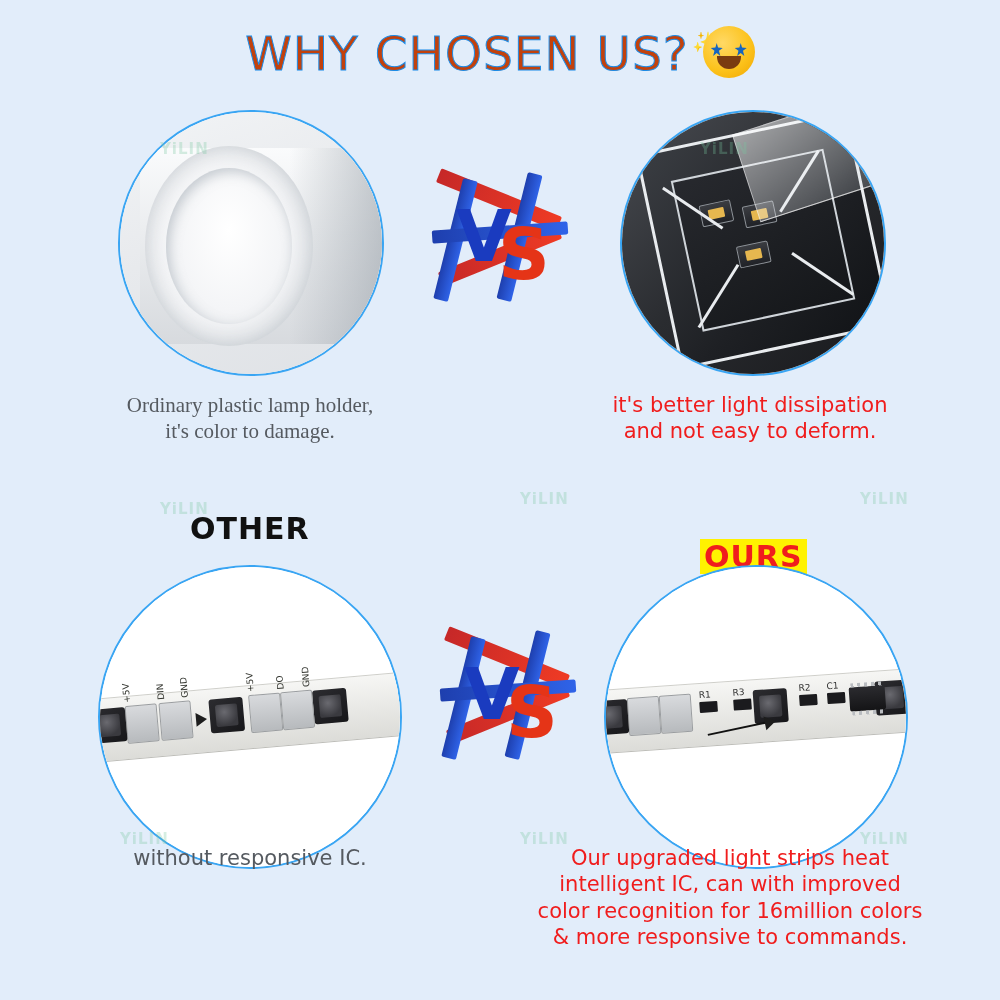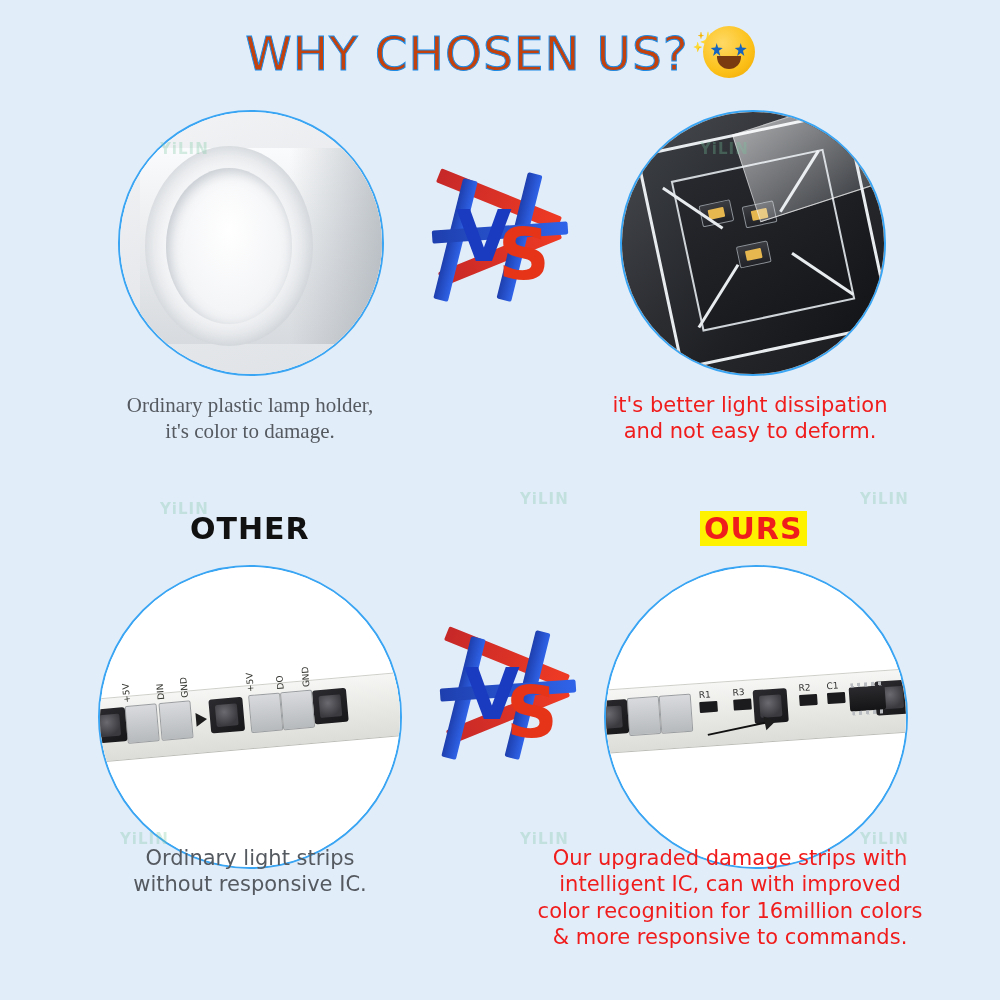--- a/index.html
+++ b/index.html
@@ -341,21 +341,21 @@
     top: 511px;
     font-family: "DejaVu Sans", sans-serif;
     font-weight: bold;
     font-size: 30px;
     color: #111;
     letter-spacing: 1px;
   }
   .label-ours {
     position: absolute;
     left: 700px;
-    top: 511px;
+    top: 539px;
     font-family: "DejaVu Sans", sans-serif;
     font-weight: bold;
     font-size: 30px;
     color: #f01d1d;
     background: #fff200;
     padding: 0 4px;
     letter-spacing: 1px;
   }
 
   
@@ -489,25 +489,24 @@
   <div class="bar red" style="left:4px;  top:22px; width:130px; height:15px; transform:rotate(22deg);"></div>
   <div class="bar red" style="left:6px;  top:78px; width:128px; height:15px; transform:rotate(-22deg);"></div>
   <div class="bar blue" style="left:18px; top:8px;  width:15px;  height:124px; transform:rotate(14deg);"></div>
   <div class="bar blue" style="left:82px; top:2px;  width:15px;  height:130px; transform:rotate(14deg);"></div>
   <div class="bar blue" style="left:2px;  top:56px; width:136px; height:13px; transform:rotate(-4deg);"></div>
   <div class="vs-letter v">V</div>
   <div class="vs-letter s">S</div>
 </div>
 
 <div class="caption grey" id="cap-other-strip">
-  <div>Ordinary light strips</div>
   <div>without responsive IC.</div>
 </div>
 <div class="caption red" id="cap-ours-strip">
-  <div>Our upgraded damage strips with</div>
+  <div>Our upgraded light strips heat</div>
   <div>intelligent IC, can with improved</div>
   <div>color recognition for 16million colors</div>
   <div>&amp; more responsive to commands.</div>
 </div>
 
 <div class="watermark" style="left:160px; top:140px;">YiLIN</div>
 <div class="watermark" style="left:700px; top:140px;">YiLIN</div>
 <div class="watermark" style="left:160px; top:500px;">YiLIN</div>
 <div class="watermark" style="left:520px; top:490px;">YiLIN</div>
 <div class="watermark" style="left:860px; top:490px;">YiLIN</div>

